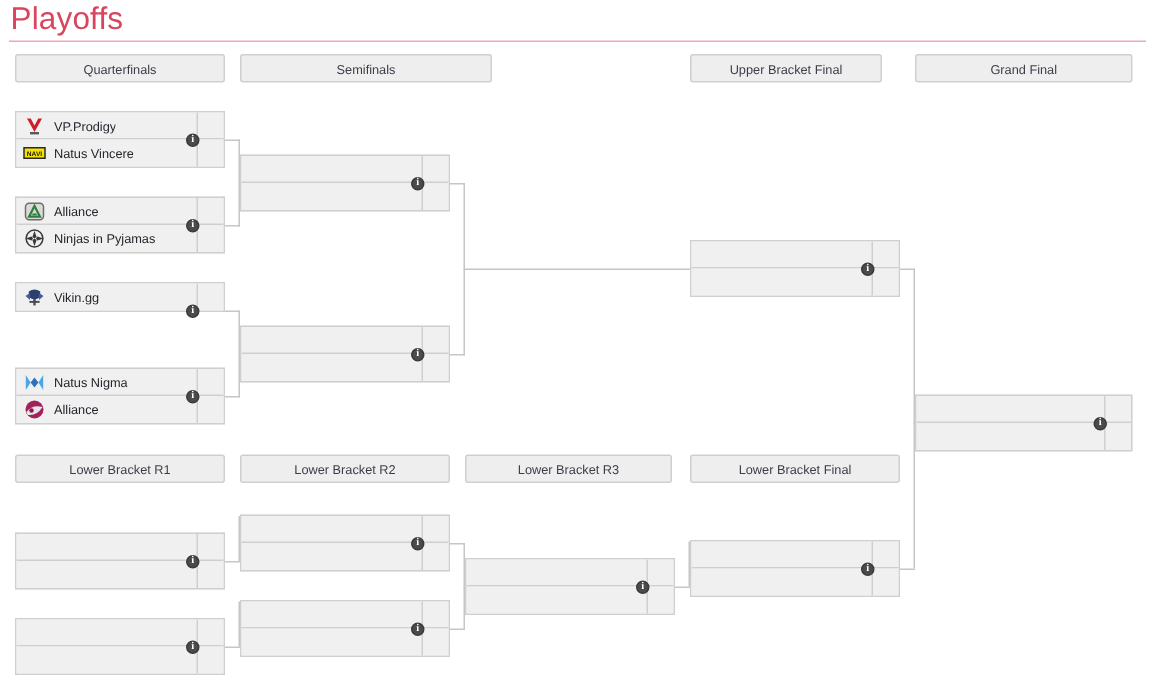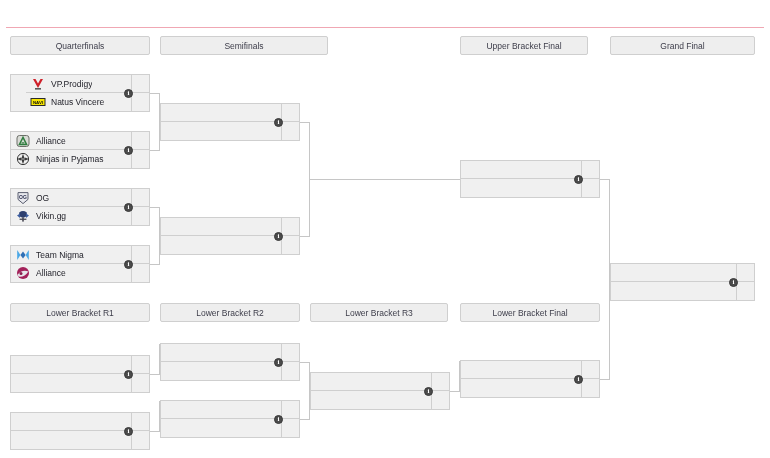--- a/index.html
+++ b/index.html
@@ -70,20 +70,21 @@
 
   
   .lg{position:absolute;left:0;top:0;width:16px;height:14px;}
   .lg svg{display:block;}
 </style>
 </head>
 <body>
 
 <div id="stage">
 
+  <div class="page-title">Playoffs</div>
   <div class="title-rule"></div>
 
   <div id="headers">
       <div class="round-hdr" style="left: 10px; top: 36px; width: 140px;">
         <span>Quarterfinals</span>
       </div>
       <div class="round-hdr" style="left: 160px; top: 36px; width: 168px;">
         <span>Semifinals</span>
       </div>
       <div class="round-hdr" style="left: 460px; top: 36px; width: 128px;">
@@ -130,21 +131,21 @@
       <div class="ln lnv" style="left: 309px; top: 362px; height: 29px;"></div>
       <div class="ln lnh" style="left: 300px; top: 419px; width: 10px;"></div>
       <div class="ln lnv" style="left: 309px; top: 391px; height: 29px;"></div>
       <div class="ln lnh" style="left: 309px; top: 391px; width: 2px;"></div>
       <div class="ln lnh" style="left: 450px; top: 391px; width: 10px;"></div>
       <div class="ln lnv" style="left: 459px; top: 361px; height: 30px;"></div>
       <div class="ln lnh" style="left: 600px; top: 379px; width: 10px;"></div>
       <div class="ln lnv" style="left: 609px; top: 283px; height: 96px;"></div>
     </div>
   <div id="matches">
-      <div class="match" style="left: 10px; top: 74px; width: 140px; padding-left: 15px;">
+      <div class="match" style="left: 10px; top: 74px; width: 140px;">
         <div class="slot top">
           <div class="logo">
             <span class="lg">
               <svg width="16" height="14" viewBox="0 0 16 14">
                 <path d="M3 2 L8 11 L13 2 L10.5 2 L8 6.6 L5.5 2 Z" fill="#cf2029"></path>
                 <rect x="5" y="11" width="6" height="1.6" fill="#5a5a5a"></rect>
               </svg>
             </span>
           </div>
           <div class="tname">VP.Prodigy</div>
@@ -193,32 +194,20 @@
             </span>
           </div>
           <div class="tname">Ninjas in Pyjamas</div>
           <div class="scorecol"></div>
         </div>
         <div class="infodot" style="left: 113px; top: 13.5px;">
           <span>i</span>
         </div>
       </div>
       <div class="match" style="left: 10px; top: 188px; width: 140px;">
-        <div class="slot top">
-          <div class="logo">
-            <span class="lg">
-              <svg width="16" height="14" viewBox="0 0 16 14">
-                <path d="M3 1.6 H13 V8.4 L8 12.6 L3 8.4 Z" fill="#e8e9ee" stroke="#5a5e70" stroke-width="1"></path>
-                <text x="8" y="8.4" font-size="5" font-family="Liberation Sans, sans-serif" font-weight="bold" fill="#2b3150" text-anchor="middle">OG</text>
-              </svg>
-            </span>
-          </div>
-          <div class="tname">OG</div>
-          <div class="scorecol"></div>
-        </div>
         <div class="slot bottom">
           <div class="logo">
             <span class="lg">
               <svg width="16" height="14" viewBox="0 0 16 14">
                 <path d="M4.2 3.4 Q8 0.6 11.8 3.4 L11.8 7 Q8 10.2 4.2 7 Z" fill="#2e3f6e"></path>
                 <path d="M2 6.4 L5 4.4 L5 9 Z" fill="#3c5da0"></path>
                 <path d="M14 6.4 L11 4.4 L11 9 Z" fill="#3c5da0"></path>
                 <rect x="7.2" y="8.2" width="1.6" height="4.4" fill="#4a4a55"></rect>
                 <rect x="4.6" y="9.6" width="6.8" height="1.3" fill="#4a4a55"></rect>
               </svg>
@@ -235,21 +224,21 @@
         <div class="slot top">
           <div class="logo">
             <span class="lg">
               <svg width="16" height="14" viewBox="0 0 16 14">
                 <path d="M2.2 2 L2.2 12 L5.4 7 Z" fill="#4aa7e6"></path>
                 <path d="M13.8 2 L13.8 12 L10.6 7 Z" fill="#4aa7e6"></path>
                 <path d="M5.4 7 L8 3.6 L10.6 7 L8 10.4 Z" fill="#2f6fb5"></path>
               </svg>
             </span>
           </div>
-          <div class="tname">Team Nigma</div>
+          <div class="tname">Natus Nigma</div>
           <div class="scorecol"></div>
         </div>
         <div class="slot bottom">
           <div class="logo">
             <span class="lg">
               <svg width="16" height="14" viewBox="0 0 16 14">
                 <circle cx="8" cy="7" r="6" fill="#a3215a"></circle>
                 <path d="M2.6 8.6 Q7 3.2 13.4 5.4 Q9.4 11.6 3.4 10.6 Z" fill="#e6e6ea"></path>
                 <circle cx="6" cy="7.6" r="1.5" fill="#8a1b4c"></circle>
               </svg>

